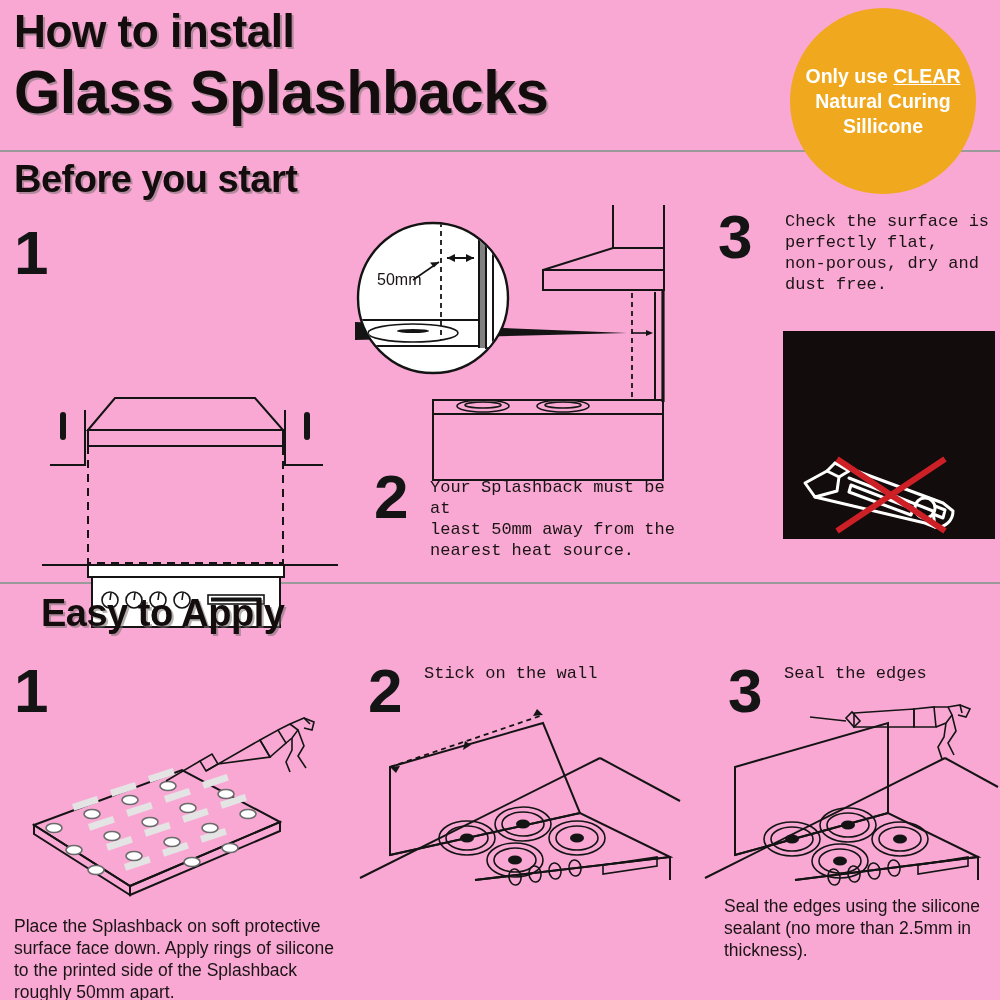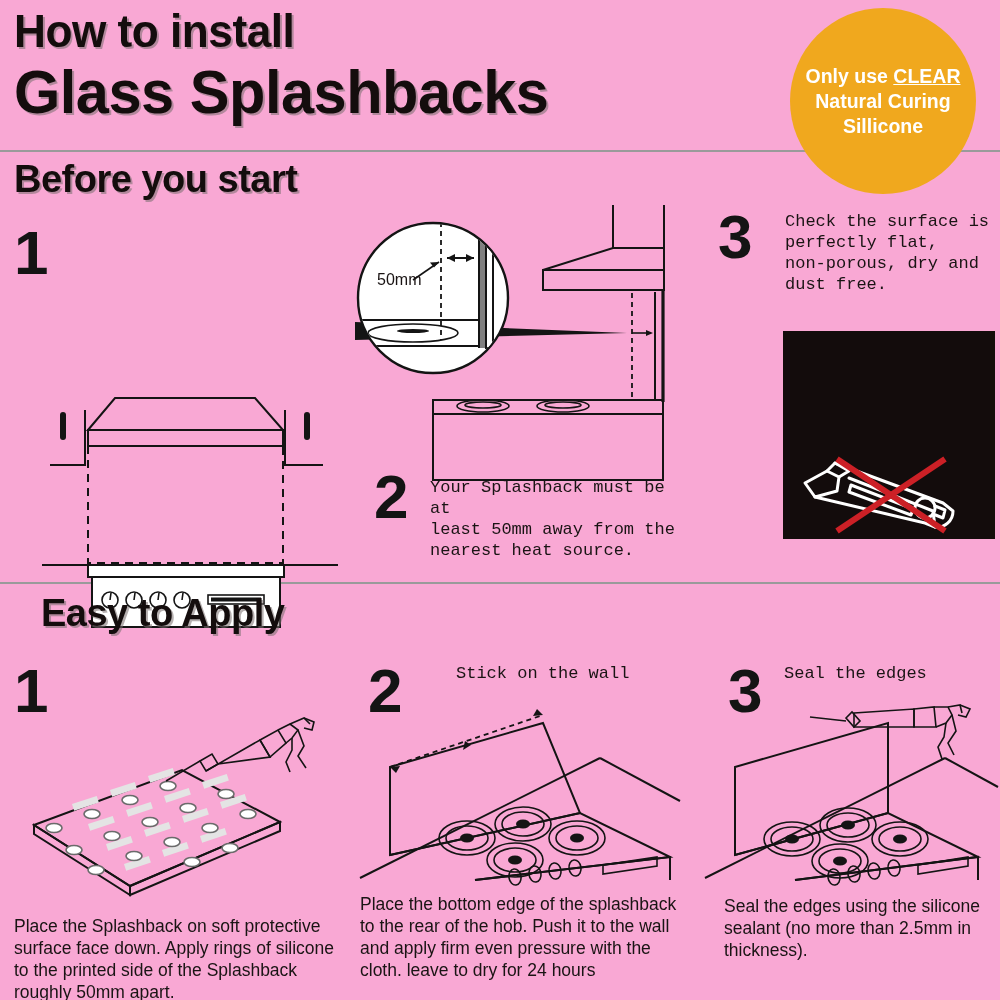--- a/index.html
+++ b/index.html
@@ -294,21 +294,21 @@
         <path class="ln-thin" d="M 284 20 L 290 36 L 284 46 L 292 58" fill="none"></path>
         <path class="ln-thin" d="M 278 28 L 278 40 L 272 52 L 276 62" fill="none"></path>
         <path class="ln-thin" d="M 290 8 L 300 12 L 298 20 L 290 18" fill="none"></path>
       </g>
     </svg>
   </div>
 
   <div class="bodytext" style="left:14px; top:915px; width:330px;">Place the Splashback on soft protective surface face down. Apply rings of silicone to the printed side of the Splashback roughly 50mm apart.</div>
 
   <div class="stepnum" style="left:368px; top:660px; font-size:62px;">2</div>
-  <div class="steptext" style="left:424px; top:663px; width:260px;margin-left:32px;">Stick on the wall</div>
+  <div class="steptext" style="left:424px; top:663px; width:260px;">Stick on the wall</div>
 
   <div style="position:absolute; left:355px; top:685px; width:330px; height:195px;">
     <svg width="330" height="195" viewBox="0 0 330 195">
 
       <path class="ln" d="M 5 193 L 245 73"></path>
       <path class="ln" d="M 245 73 L 325 116"></path>
 
       <path class="dash-s" d="M 35 82 L 188 30"></path>
       <path class="dash-s" d="M 35 82 L 35 170"></path>
       <path class="fillk" d="M 35 82 l 10 -1 l -4 7 z"></path>
@@ -338,21 +338,20 @@
       <g>
         <ellipse class="ln-thin" cx="160" cy="192" rx="6" ry="8" transform="rotate(-8 160 192)"></ellipse>
         <ellipse class="ln-thin" cx="180" cy="189" rx="6" ry="8" transform="rotate(-8 180 189)"></ellipse>
         <ellipse class="ln-thin" cx="200" cy="186" rx="6" ry="8" transform="rotate(-8 200 186)"></ellipse>
         <ellipse class="ln-thin" cx="220" cy="183" rx="6" ry="8" transform="rotate(-8 220 183)"></ellipse>
       </g>
       <path class="ln-thin" d="M 248 180 L 302 172 L 302 181 L 248 189 Z" fill="#ffffff"></path>
     </svg>
   </div>
 
-  <div class="bodytext" style="left:360px; top:893px; width:330px;">Place the bottom edge of the splashback to the rear of the hob. Push it to the wall and apply firm even pressure with the cloth. leave to dry for 24 hours</div>
 
   <div class="stepnum" style="left:728px; top:660px; font-size:62px;">3</div>
   <div class="steptext" style="left:784px; top:663px; width:230px;">Seal the edges</div>
 
   <div style="position:absolute; left:700px; top:685px; width:300px; height:195px;">
     <svg width="300" height="195" viewBox="0 0 300 195">
 
       <path class="ln" d="M 5 193 L 245 73"></path>
       <path class="ln" d="M 245 73 L 298 102"></path>
 

